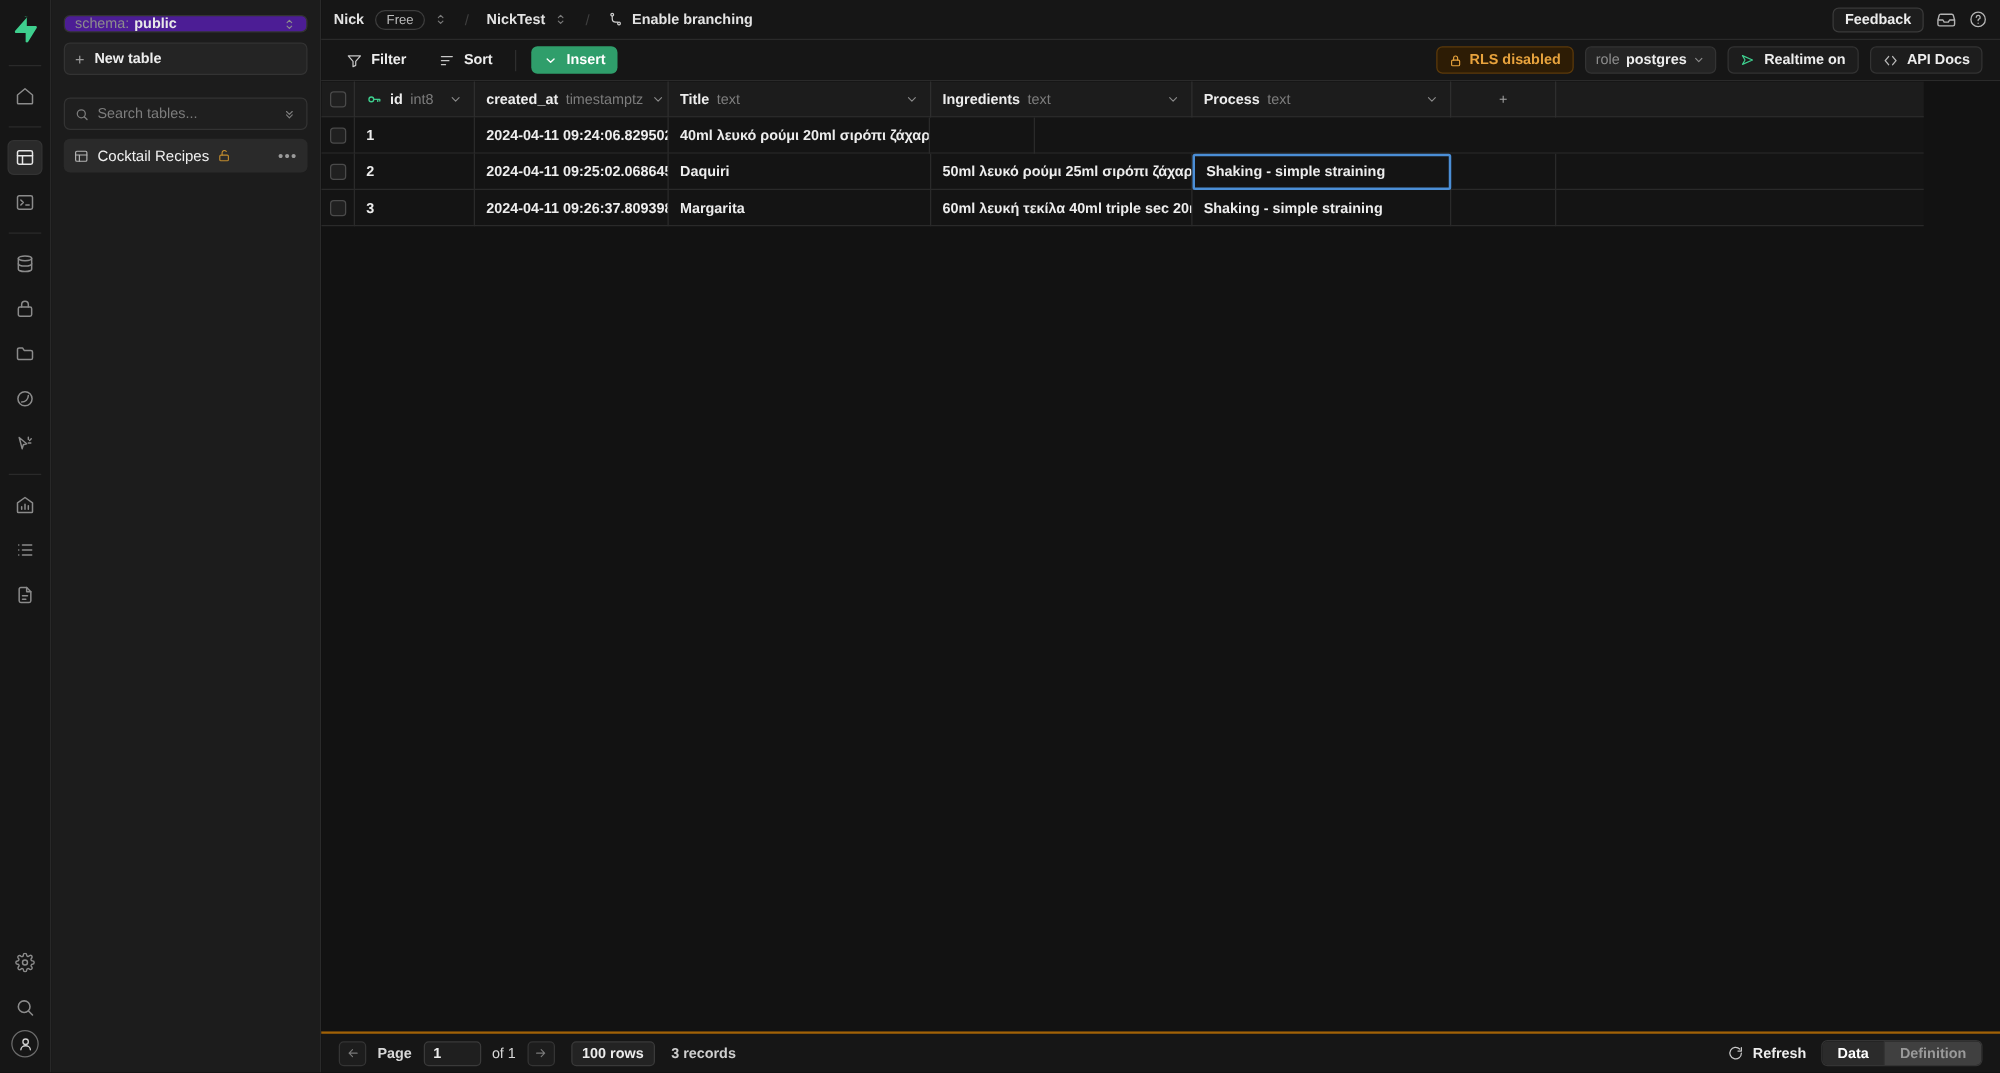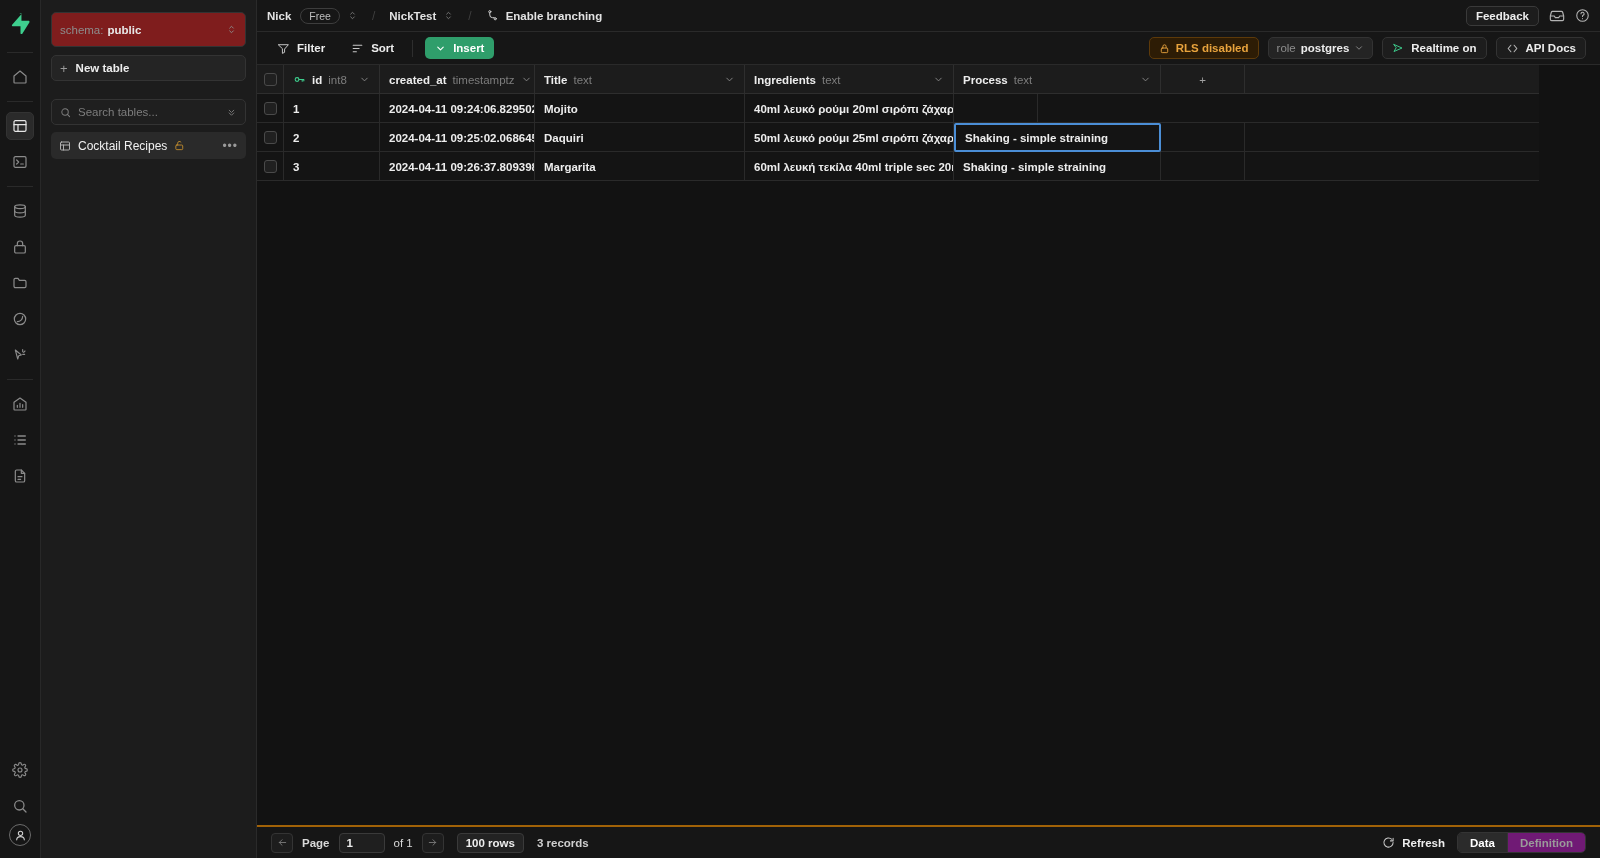--- a/index.html
+++ b/index.html
@@ -49,22 +49,22 @@
     display: flex; flex-direction: column;
   }
   .sb-head {
     height: 32px; display: flex; align-items: center;
     padding: 0 14px; border-bottom: 1px solid #2a2a2a;
     font-size: 14px; font-weight: 600; color: #f2f2f2;
     letter-spacing: .1px;
   }
   .sb-body { padding: 12px 10px 0 10px; }
   .sb-select {
-    height: 35px; border: 1px solid #333; border-radius: 5px;
-    background: #7f1d1d; display: flex; align-items: center;
+    height: 14px; border: 1px solid #333; border-radius: 5px;
+    background: #4c1d95; display: flex; align-items: center;
     padding: 0 8px; font-size: 11.5px; color: #8d8d8d; margin-bottom: 8px;
   }
   .sb-select b { color: #e8e8e8; font-weight: 600; margin-left: 4px; }
   .sb-select .chev { margin-left: auto; color: #8d8d8d; }
   .sb-btn {
     height: 26px; border: 1px solid #333; border-radius: 5px;
     background: #242424; display: flex; align-items: center;
     padding: 0 8px; font-size: 11.5px; color: #ededed; font-weight: 600;
     margin-bottom: 18px; gap: 8px;
   }
@@ -195,21 +195,21 @@
     height: 20px; border: 1px solid #3a3a3a; border-radius: 4px; background: #232323;
     display: flex; align-items: center; padding: 0 8px;
     font-size: 11.5px; font-weight: 700; color: #ededed; margin-left: 4px;
   }
   .records { font-size: 11.5px; color: #cfcfcf; font-weight: 600; margin-left: 4px; }
   .f-right { margin-left: auto; display: flex; align-items: center; gap: 12px; }
   .refresh { display: flex; align-items: center; gap: 7px; font-size: 11.5px; color: #ededed; font-weight: 600; }
   .segment { display: flex; border: 1px solid #343434; border-radius: 5px; overflow: hidden; height: 21px; }
   .seg {
     display: flex; align-items: center; padding: 0 12px;
-    font-size: 11.5px; color: #9a9a9a; font-weight: 600; background: #701a75;
+    font-size: 11.5px; color: #9a9a9a; font-weight: 600; background: #404040;
   }
   .seg.on { background: #2b2b2b; color: #ffffff; }
   .seg + .seg { border-left: 1px solid #343434; }
   svg { display: block; }
 </style>
 </head>
 <body>
 
 <div class="app">
 
@@ -585,21 +585,20 @@
 
           <div class="gh addcol">+</div>
         </div>
 
         <div class="grow">
           <div class="gc sel">
               <span class="cb"></span>
             </div>
           <div class="gc w-id">1</div>
           <div class="gc w-created">2024-04-11 09:24:06.829502+0</div>
-          <div class="gc w-title">Mojito</div>
           <div class="gc w-ingr">40ml λευκό ρούμι 20ml σιρόπι ζάχαρης 20</div>
           <div class="gc tail"></div>
         </div>
 
         <div class="grow">
           <div class="gc sel">
               <span class="cb"></span>
             </div>
           <div class="gc w-id">2</div>
           <div class="gc w-created">2024-04-11 09:25:02.068645+0</div>

